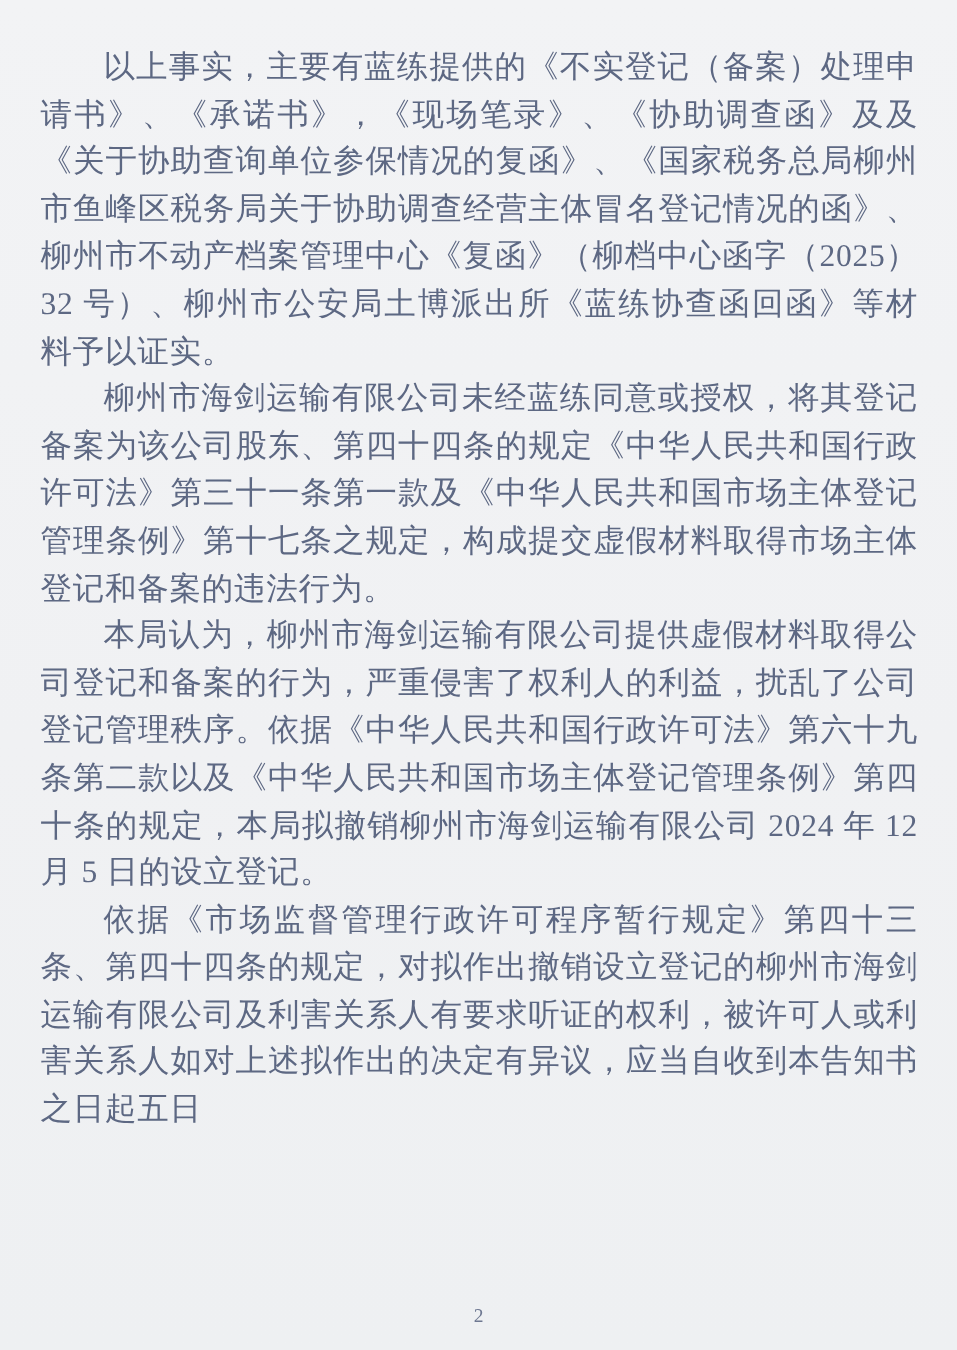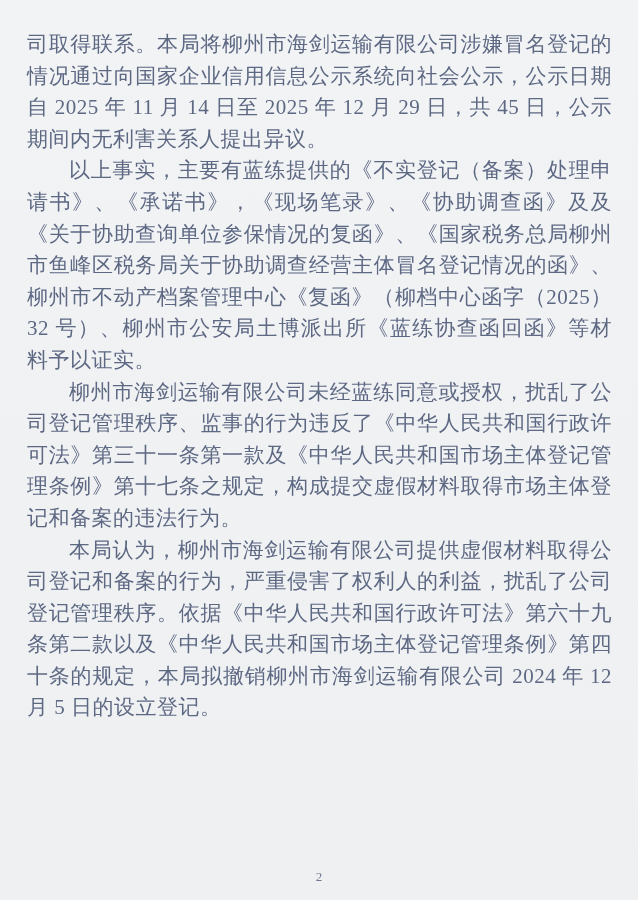--- a/index.html
+++ b/index.html
@@ -36,20 +36,20 @@
     font-size: 13px;
     color: #6e7891;
     font-family: "Liberation Serif", "DejaVu Serif", serif;
   }
 </style>
 </head>
 <body>
 
 <div class="page">
   <div class="text-block">
-    <p class="para">司取得联系。本局将柳州市海剑运输有限公司涉嫌冒名登记的情况通过向国家企业信用信息公示系统向社会公示，公示日期自 2025 年 11 月 14 日至 2025 年 12 月 29 日，共 45 日，公示期间内无利害关系人提出异议。</p>
     <p class="para indent">以上事实，主要有蓝练提供的《不实登记（备案）处理申请书》、《承诺书》，《现场笔录》、《协助调查函》及及《关于协助查询单位参保情况的复函》、《国家税务总局柳州市鱼峰区税务局关于协助调查经营主体冒名登记情况的函》、柳州市不动产档案管理中心《复函》（柳档中心函字（2025）32 号）、柳州市公安局土博派出所《蓝练协查函回函》等材料予以证实。</p>
-    <p class="para indent">柳州市海剑运输有限公司未经蓝练同意或授权，扰乱了公司登记管理秩序、监事的行为违反了《中华人民共和国行政许可法》第三十一条第一款及《中华人民共和国市场主体登记管理条例》第十七条之规定，构成提交虚假材料取得市场主体登记和备案的违法行为。</p>
+    <p class="para indent">柳州市海剑运输有限公司未经蓝练同意或授权，将其登记备案为该公司股东、第四十四条的规定《中华人民共和国行政许可法》第三十一条第一款及《中华人民共和国市场主体登记管理条例》第十七条之规定，构成提交虚假材料取得市场主体登记和备案的违法行为。</p>
     <p class="para indent">本局认为，柳州市海剑运输有限公司提供虚假材料取得公司登记和备案的行为，严重侵害了权利人的利益，扰乱了公司登记管理秩序。依据《中华人民共和国行政许可法》第六十九条第二款以及《中华人民共和国市场主体登记管理条例》第四十条的规定，本局拟撤销柳州市海剑运输有限公司 2024 年 12 月 5 日的设立登记。</p>
+    <p class="para indent">依据《市场监督管理行政许可程序暂行规定》第四十三条、第四十四条的规定，对拟作出撤销设立登记的柳州市海剑运输有限公司及利害关系人有要求听证的权利，被许可人或利害关系人如对上述拟作出的决定有异议，应当自收到本告知书之日起五日</p>
   </div>
 
   <div class="page-number">2</div>
 </div>
 
 </body></html>

